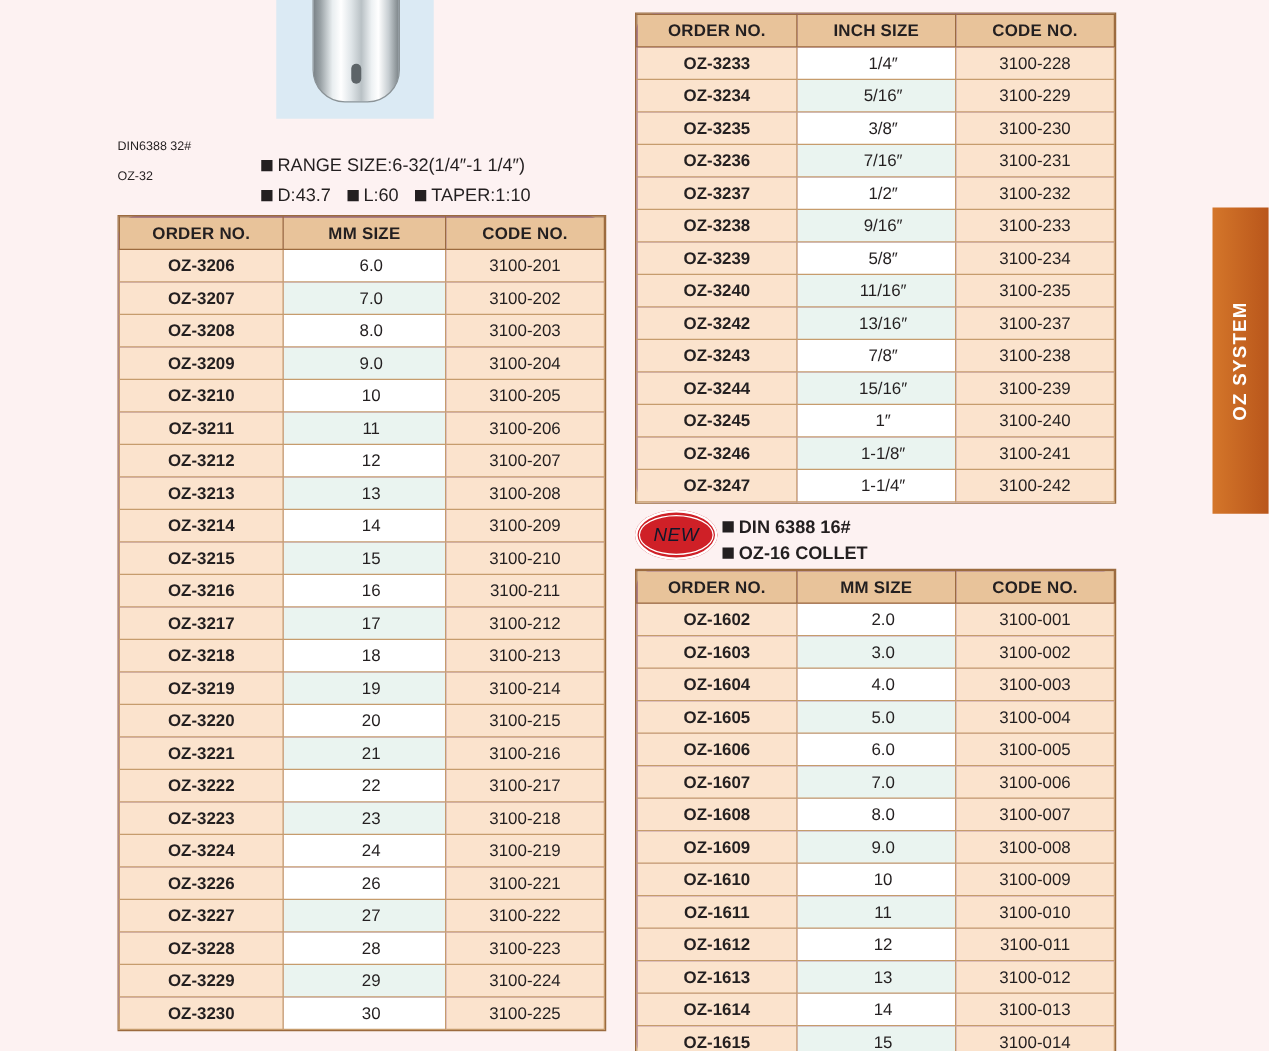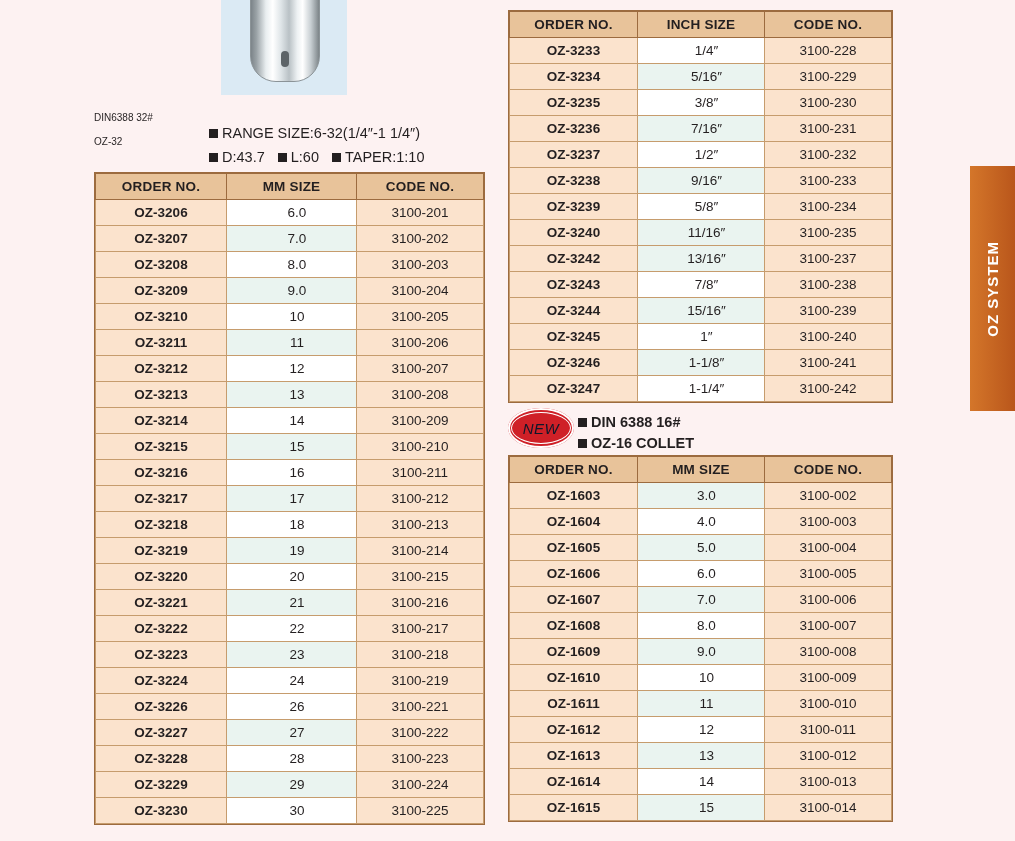--- a/index.html
+++ b/index.html
@@ -519,20 +519,25 @@
         <col class="c">
       </colgroup>
     <thead>
       <tr>
         <th>ORDER NO.</th>
         <th>MM SIZE</th>
         <th>CODE NO.</th>
       </tr>
     </thead>
     <tbody>
+        <tr>
+          <td class="c1">OZ-1602</td>
+          <td class="c2">2.0</td>
+          <td class="c3">3100-001</td>
+        </tr>
         <tr class="alt">
           <td class="c1">OZ-1603</td>
           <td class="c2">3.0</td>
           <td class="c3">3100-002</td>
         </tr>
         <tr>
           <td class="c1">OZ-1604</td>
           <td class="c2">4.0</td>
           <td class="c3">3100-003</td>
         </tr>

